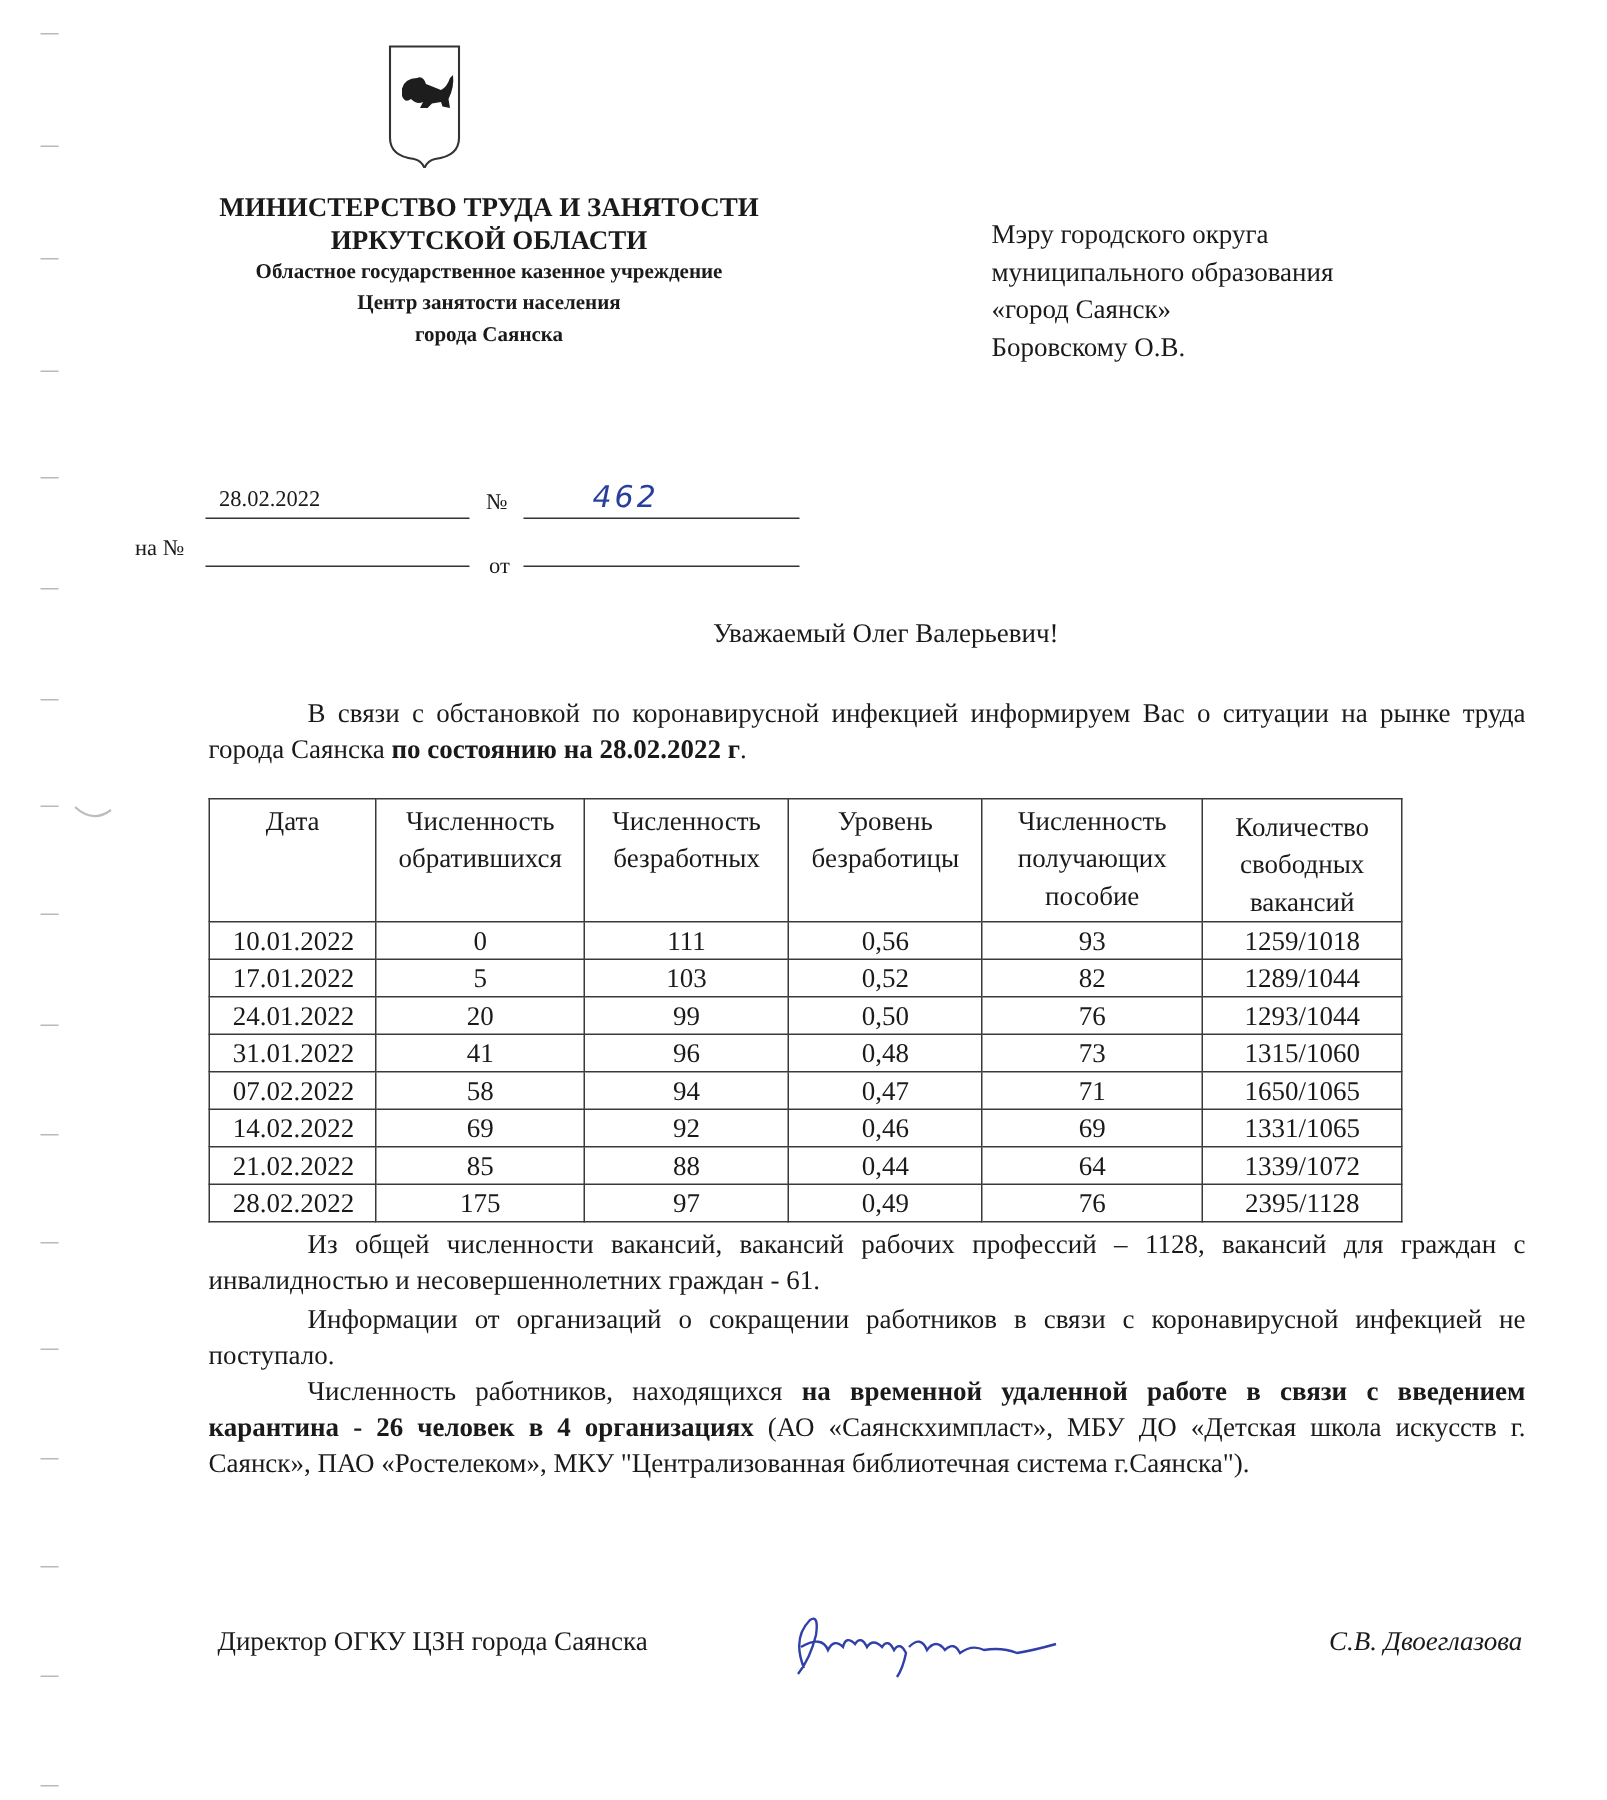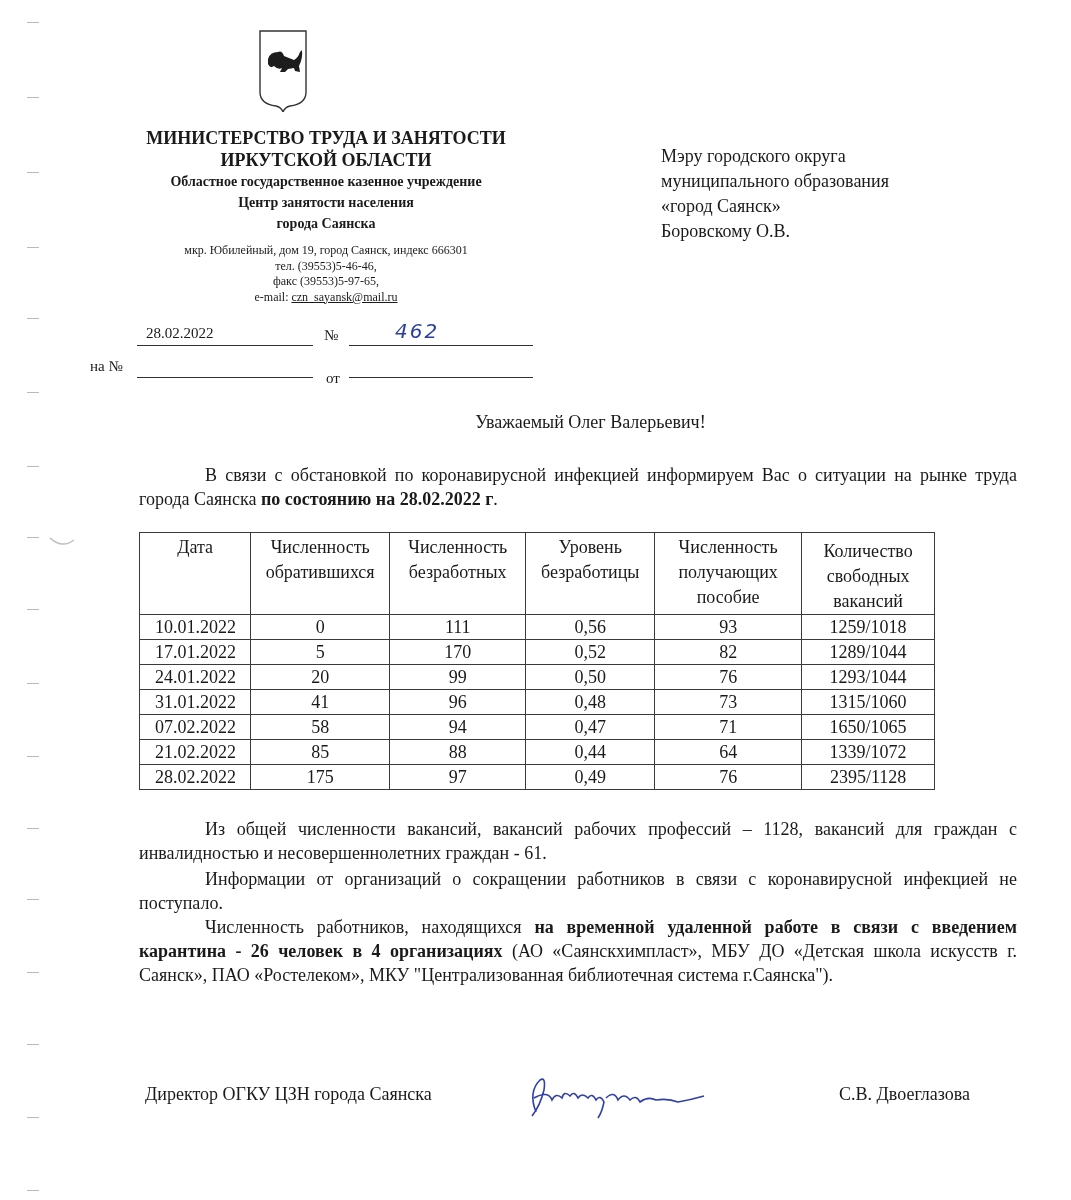--- a/index.html
+++ b/index.html
@@ -58,26 +58,20 @@
   <path d="M2 17 L48 17 L48 78 Q48 90 32 92 Q27 93 25 98 Q23 93 18 92 Q2 90 2 78 Z" fill="#fff" stroke="#333" stroke-width="1.4"></path>
   <path d="M10 45 Q12 38 20 38 Q24 36 26 42 L36 46 Q40 44 42 38 L44 36 Q45 44 41 52 L42 58 L37 57 L36 54 L30 55 L27 58 L22 58 L24 54 Q20 56 16 52 Q12 55 10 50 Z" fill="#1d1d1d"></path>
 </svg>
 
 <div class="abs letterhead">
   <div class="lh-ministry">МИНИСТЕРСТВО ТРУДА И ЗАНЯТОСТИ</div>
   <div class="lh-ministry">ИРКУТСКОЙ ОБЛАСТИ</div>
   <div class="lh-org">Областное государственное казенное учреждение</div>
   <div class="lh-org">Центр занятости населения</div>
   <div class="lh-org">города Саянска</div>
-  <div class="lh-addr">
-    <div>мкр. Юбилейный,  дом 19, город Саянск, индекс 666301</div>
-    <div>тел. (39553)5-46-46,</div>
-    <div>факс (39553)5-97-65,</div>
-    <div><span>e-mail: </span><span class="lh-email-addr">czn_sayansk@mail.ru</span></div>
-  </div>
 </div>
 
 <div class="abs addressee">
   <div>Мэру городского округа</div>
   <div>муниципального образования</div>
   <div>«город Саянск»</div>
   <div>Боровскому О.В.</div>
 </div>
 
 <div class="reg-row">
@@ -128,21 +122,21 @@
       <td class="date">10.01.2022</td>
       <td>0</td>
       <td>111</td>
       <td>0,56</td>
       <td>93</td>
       <td>1259/1018</td>
     </tr>
     <tr>
       <td class="date">17.01.2022</td>
       <td>5</td>
-      <td>170</td>
+      <td>103</td>
       <td>0,52</td>
       <td>82</td>
       <td>1289/1044</td>
     </tr>
     <tr>
       <td class="date">24.01.2022</td>
       <td>20</td>
       <td>99</td>
       <td>0,50</td>
       <td>76</td>
@@ -158,20 +152,28 @@
     </tr>
     <tr>
       <td class="date">07.02.2022</td>
       <td>58</td>
       <td>94</td>
       <td>0,47</td>
       <td>71</td>
       <td>1650/1065</td>
     </tr>
     <tr>
+      <td class="date">14.02.2022</td>
+      <td>69</td>
+      <td>92</td>
+      <td>0,46</td>
+      <td>69</td>
+      <td>1331/1065</td>
+    </tr>
+    <tr>
       <td class="date">21.02.2022</td>
       <td>85</td>
       <td>88</td>
       <td>0,44</td>
       <td>64</td>
       <td>1339/1072</td>
     </tr>
     <tr>
       <td class="date">28.02.2022</td>
       <td>175</td>
@@ -190,13 +192,13 @@
   <span class="indent"></span><span>Информации от организаций о сокращении работников в связи с коронавирусной инфекцией не поступало.</span>
 </div>
 <div class="para" style="top:915px;">
   <span class="indent"></span><span>Численность работников, находящихся </span><span class="bold">на временной удаленной работе в связи с введением карантина - 26 человек в 4 организациях</span><span> (АО «Саянскхимпласт», МБУ ДО «Детская школа искусств г. Саянск», ПАО «Ростелеком», МКУ "Централизованная библиотечная система г.Саянска").</span>
 </div>
 
 <div class="abs signature-block" style="left:145px;">Директор ОГКУ ЦЗН города Саянска</div>
 <svg class="abs sig-scribble" viewBox="0 0 200 50">
   <path d="M18 40 Q10 20 22 8 Q28 4 26 18 Q22 34 14 44 M16 26 Q30 18 34 28 Q38 20 44 26 Q46 18 52 24 Q56 18 60 26 Q64 20 70 26 Q74 20 78 28 Q82 22 86 30 Q84 40 80 46 M88 26 Q96 18 100 28 Q106 20 112 28 Q118 22 122 30 Q130 24 138 28 Q150 26 160 30 Q172 28 186 24" stroke="#3040a8" stroke-width="1.6" fill="none"></path>
 </svg>
-<div class="abs signature-block" style="left:839px;">С.В. Двоеглазова</div>
+<div class="abs signature-block" style="left:886px;font-style:italic;">С.В. Двоеглазова</div>
 
 </body></html>

